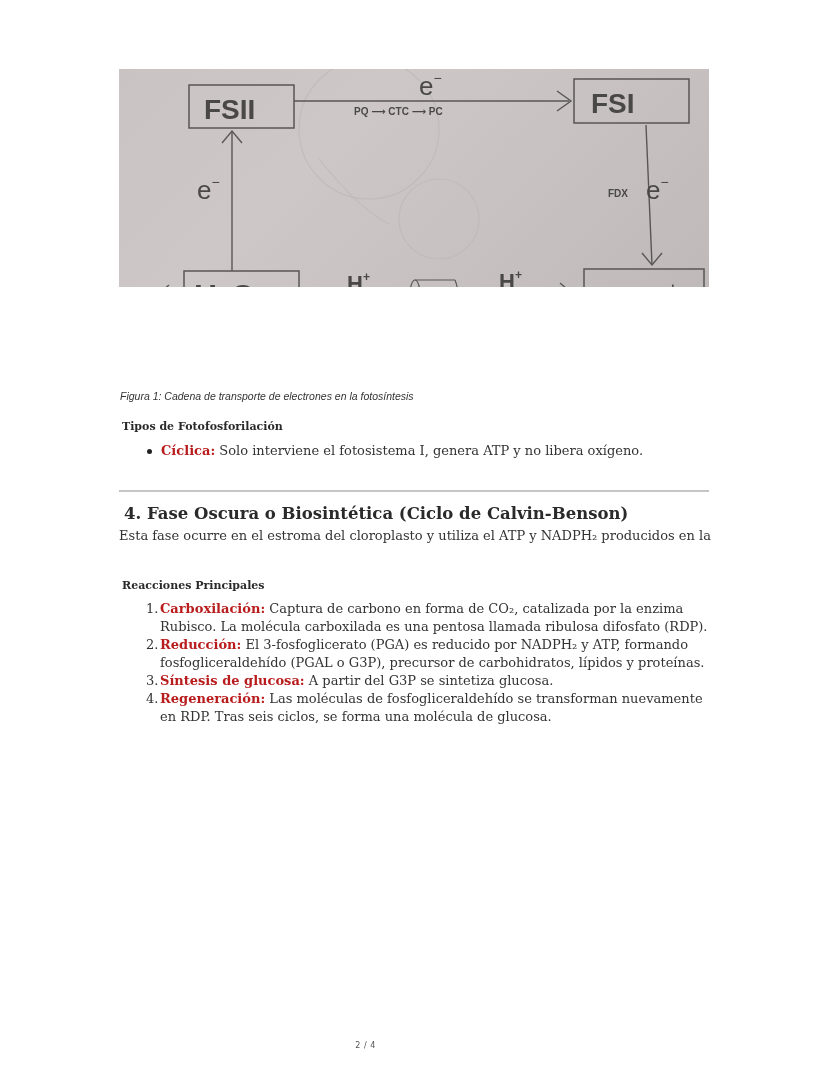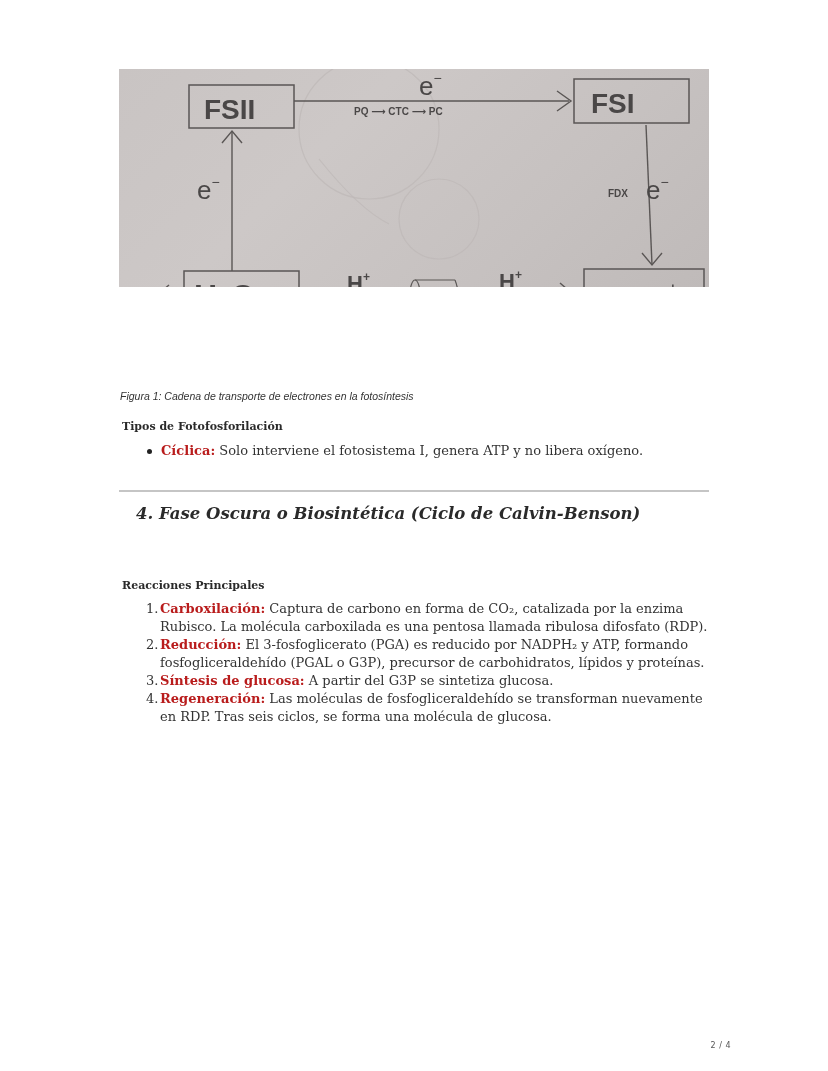--- a/index.html
+++ b/index.html
@@ -45,21 +45,21 @@
     ol.reactions {
       position: absolute; left: 146px; top: 600px; list-style: none; width: 570px;
       font-family: "DejaVu Serif", serif; font-size: 13px; line-height: 18px; color: #333;
     }
     ol.reactions li { position: relative; padding-left: 14px; }
     ol.reactions li .num { position: absolute; left: 0; top: 0; }
 
     b { color: #b91c1c; }
 
     .page-num {
-      position: absolute; left: 0; width: 731px; top: 1041px; text-align: right;
+      position: absolute; left: 0; width: 731px; top: 1041px; text-align: center;
       font-family: "DejaVu Sans", sans-serif; font-size: 8px; color: #555; letter-spacing: 0.5px;
     }
 
     .diag-text { font-family: "Liberation Sans", "DejaVu Sans", sans-serif; fill: #4a4747; }
   </style>
 </head>
 <body>
 
 <div class="figure">
   <svg width="590" height="289" viewBox="0 0 590 289">
@@ -142,22 +142,23 @@
 
 <div class="caption">Figura 1: Cadena de transporte de electrones en la fotosíntesis</div>
 
 <div class="h3" style="left:122px; top:420px;">Tipos de Fotofosforilación</div>
 <ul class="bullets">
   <li><b>Cíclica:</b><span> Solo interviene el fotosistema I, genera ATP y no libera oxígeno.</span></li>
 </ul>
 
 <div class="rule"></div>
 
-<div class="h2" style="left:136px; top:504px;font-style:italic;">4. Fase Oscura o Biosintética (Ciclo de Calvin-Benson)</div>
+<div class="h2" style="left:124px; top:504px;">4. Fase Oscura o Biosintética (Ciclo de Calvin-Benson)</div>
 <div class="p" style="left:119px; top:527px;">
+  <div>Esta fase ocurre en el estroma del cloroplasto y utiliza el ATP y NADPH₂ producidos en la</div>
 </div>
 
 <div class="h3" style="left:122px; top:579px;">Reacciones Principales</div>
 <ol class="reactions">
   <li><span class="num">1.</span><b>Carboxilación:</b><span> Captura de carbono en forma de CO₂, catalizada por la enzima Rubisco. La molécula carboxilada es una pentosa llamada ribulosa difosfato (RDP).</span></li>
   <li><span class="num">2.</span><b>Reducción:</b><span> El 3-fosfoglicerato (PGA) es reducido por NADPH₂ y ATP, formando fosfogliceraldehído (PGAL o G3P), precursor de carbohidratos, lípidos y proteínas.</span></li>
   <li><span class="num">3.</span><b>Síntesis de glucosa:</b><span> A partir del G3P se sintetiza glucosa.</span></li>
   <li><span class="num">4.</span><b>Regeneración:</b><span> Las moléculas de fosfogliceraldehído se transforman nuevamente en RDP. Tras seis ciclos, se forma una molécula de glucosa.</span></li>
 </ol>
 

